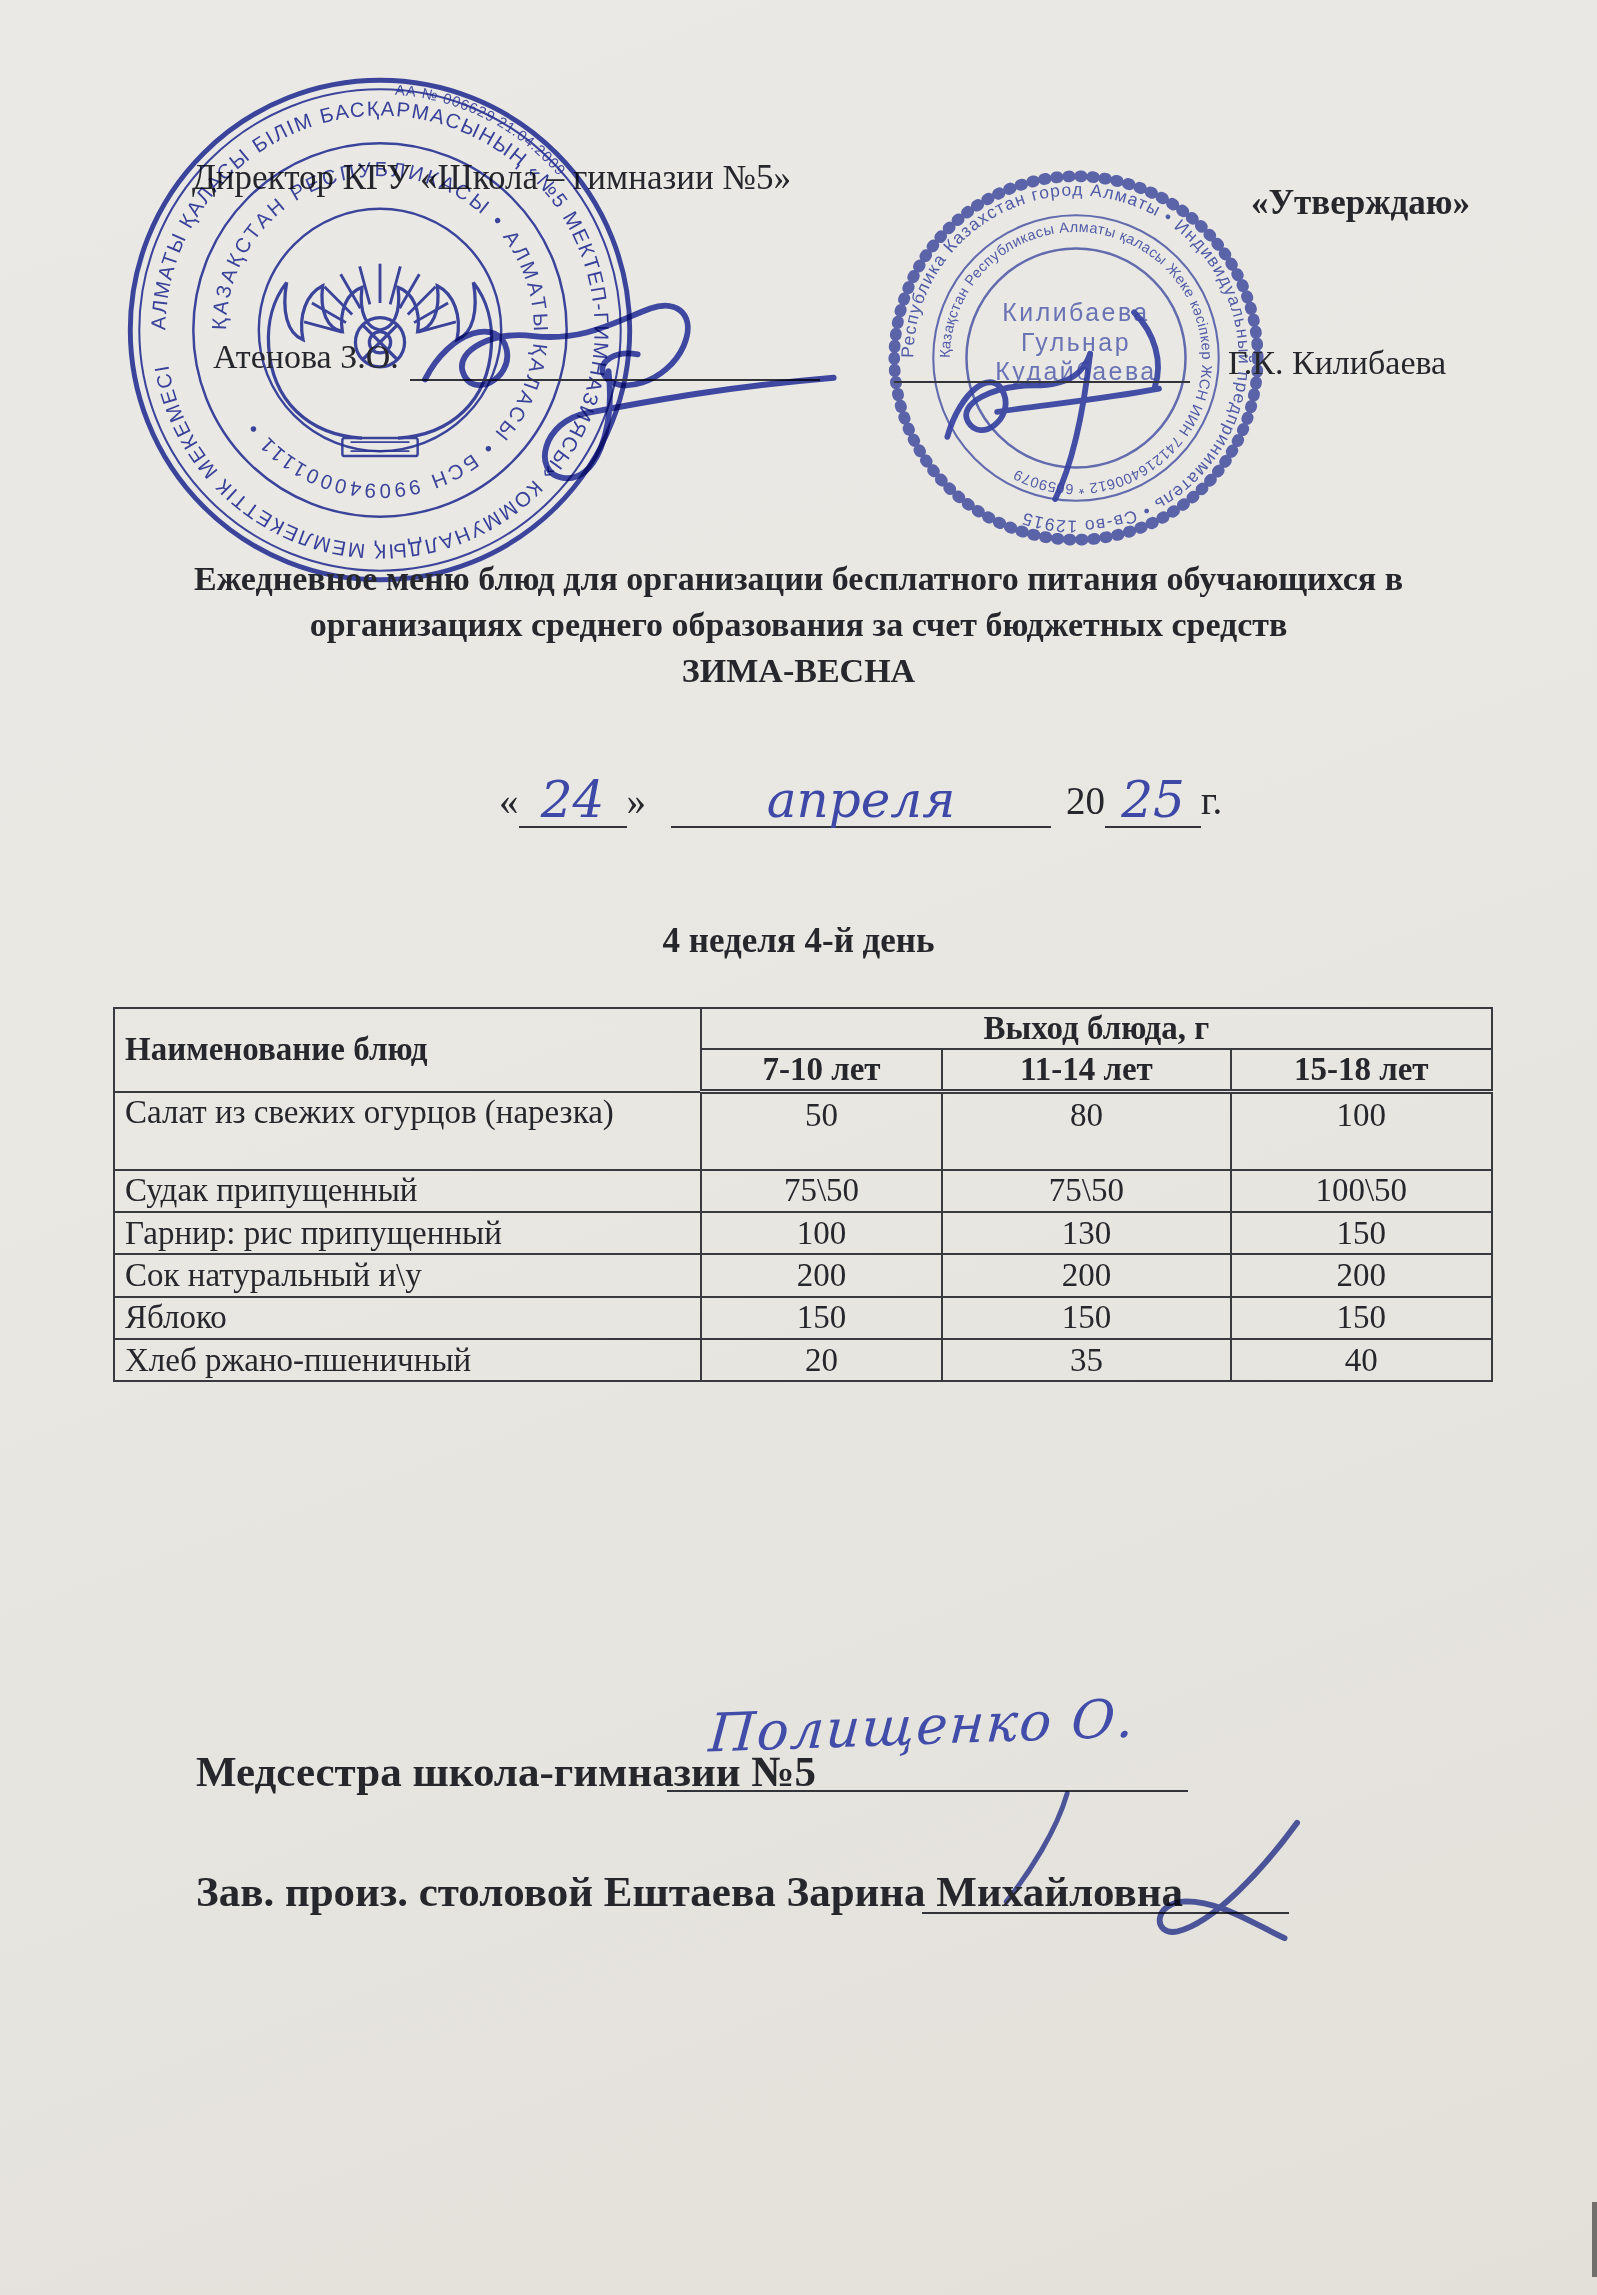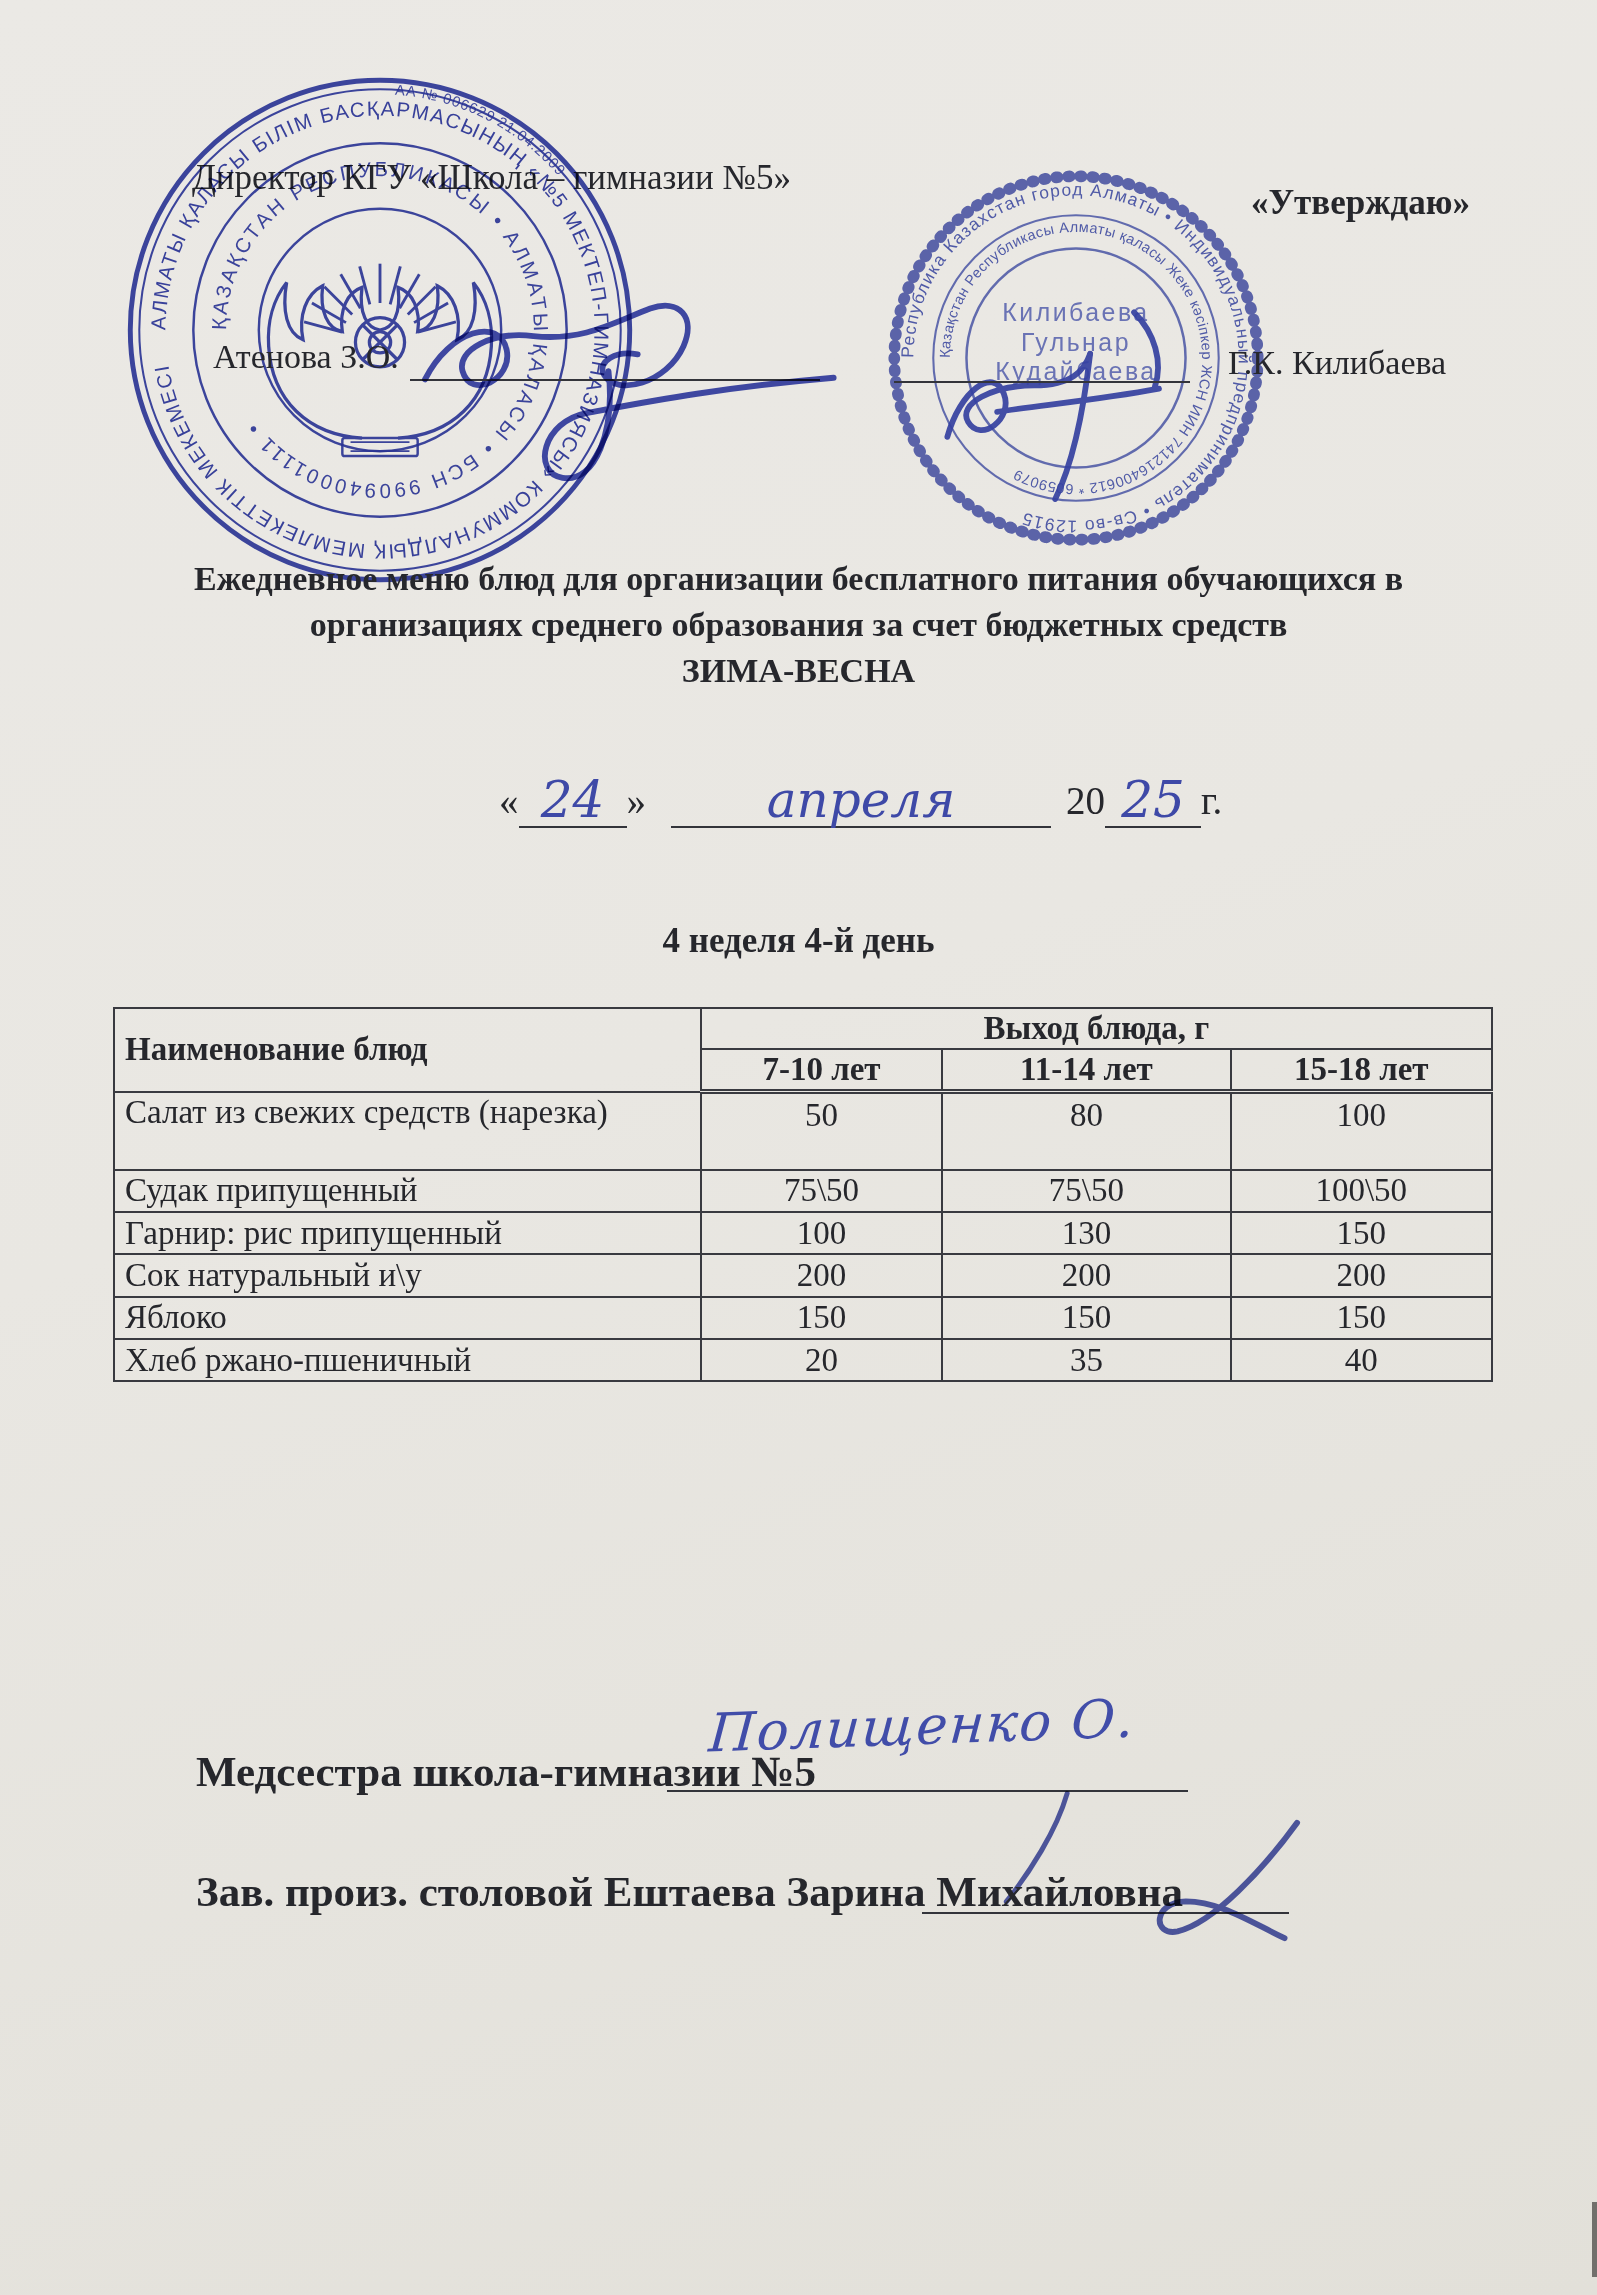--- a/index.html
+++ b/index.html
@@ -177,21 +177,21 @@
       <tr class="h1">
         <td class="name" rowspan="2">Наименование блюд</td>
         <td class="c" colspan="3">Выход блюда, г</td>
       </tr>
       <tr class="h2">
         <td class="c">7-10 лет</td>
         <td class="c">11-14 лет</td>
         <td class="c">15-18 лет</td>
       </tr>
       <tr class="r0">
-        <td class="name"><span class="wrapw">Салат из свежих средств (нарезка)</span></td>
+        <td class="name"><span class="wrapw">Салат из свежих огурцов (нарезка)</span></td>
         <td class="c">50</td>
         <td class="c">80</td>
         <td class="c">100</td>
       </tr>
       <tr class="rr">
         <td class="name">Судак припущенный</td>
         <td class="c">75\50</td>
         <td class="c">75\50</td>
         <td class="c">100\50</td>
       </tr>

